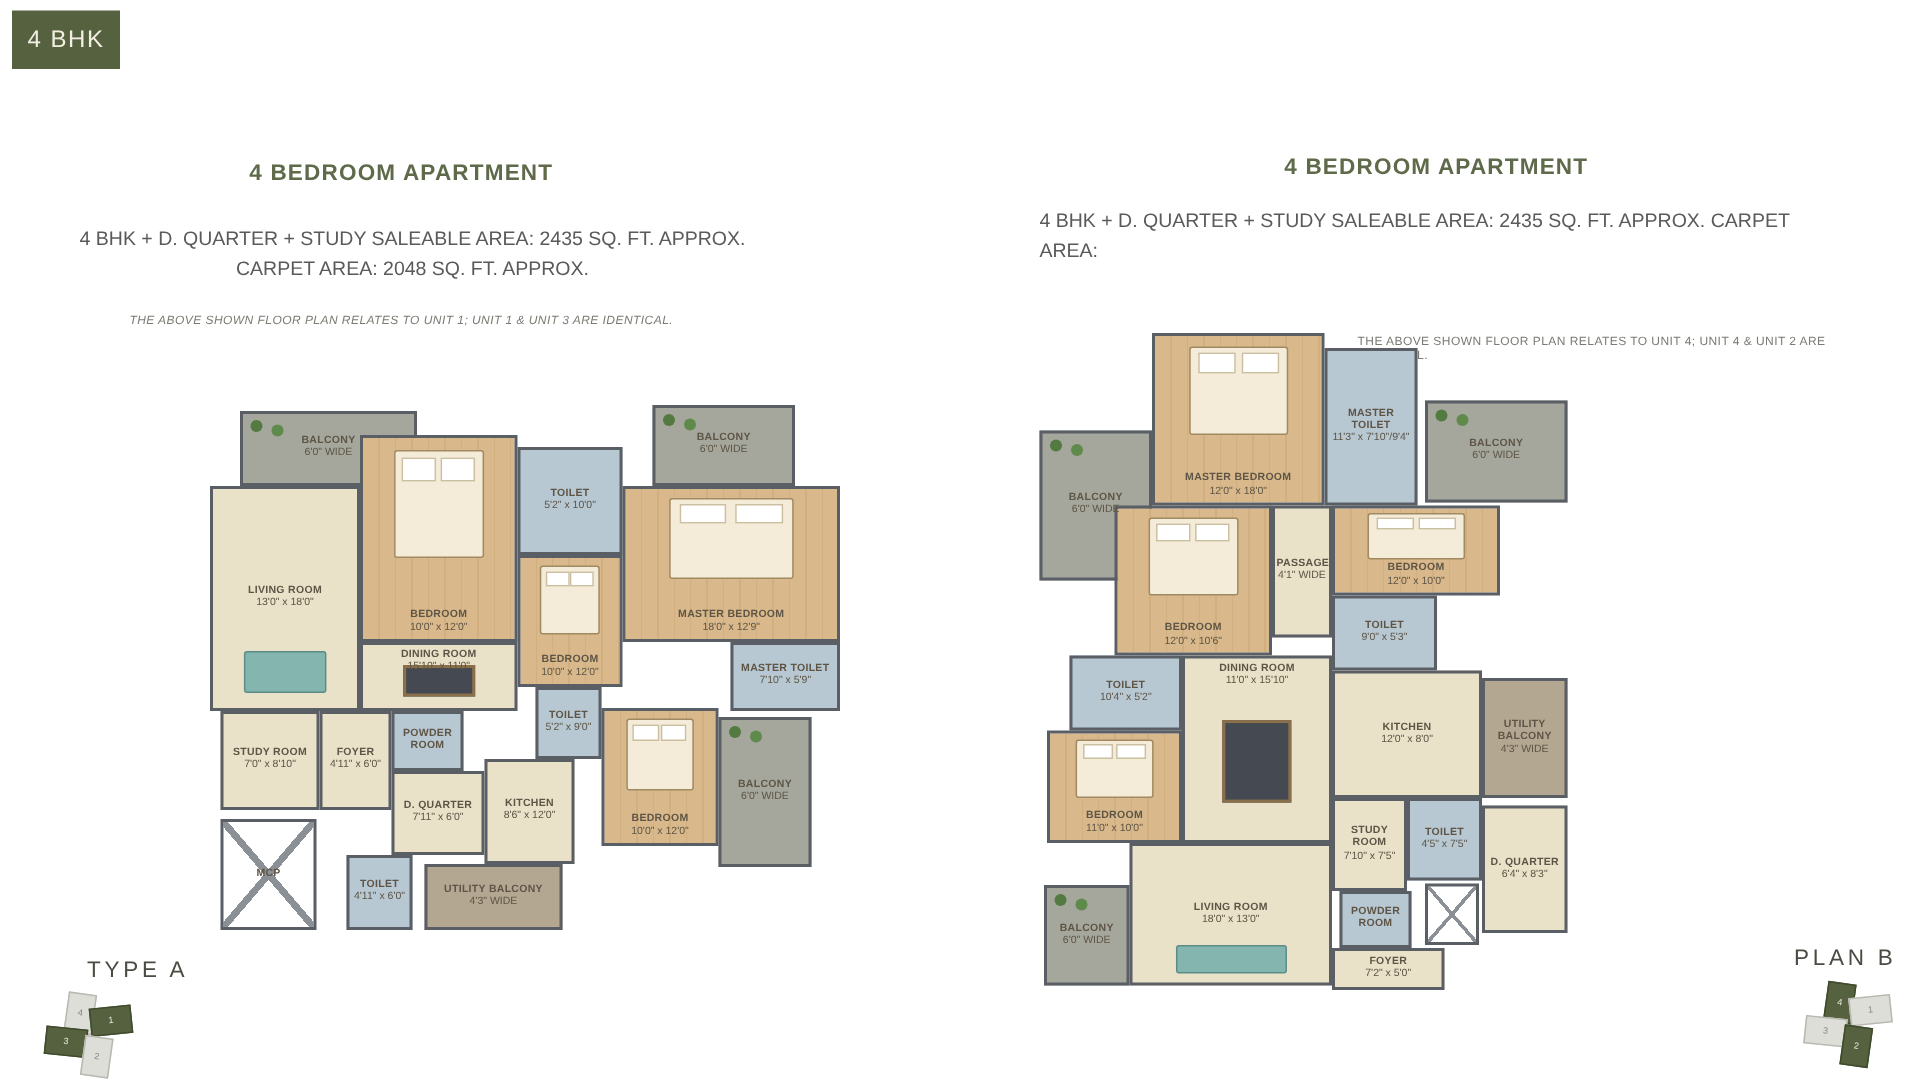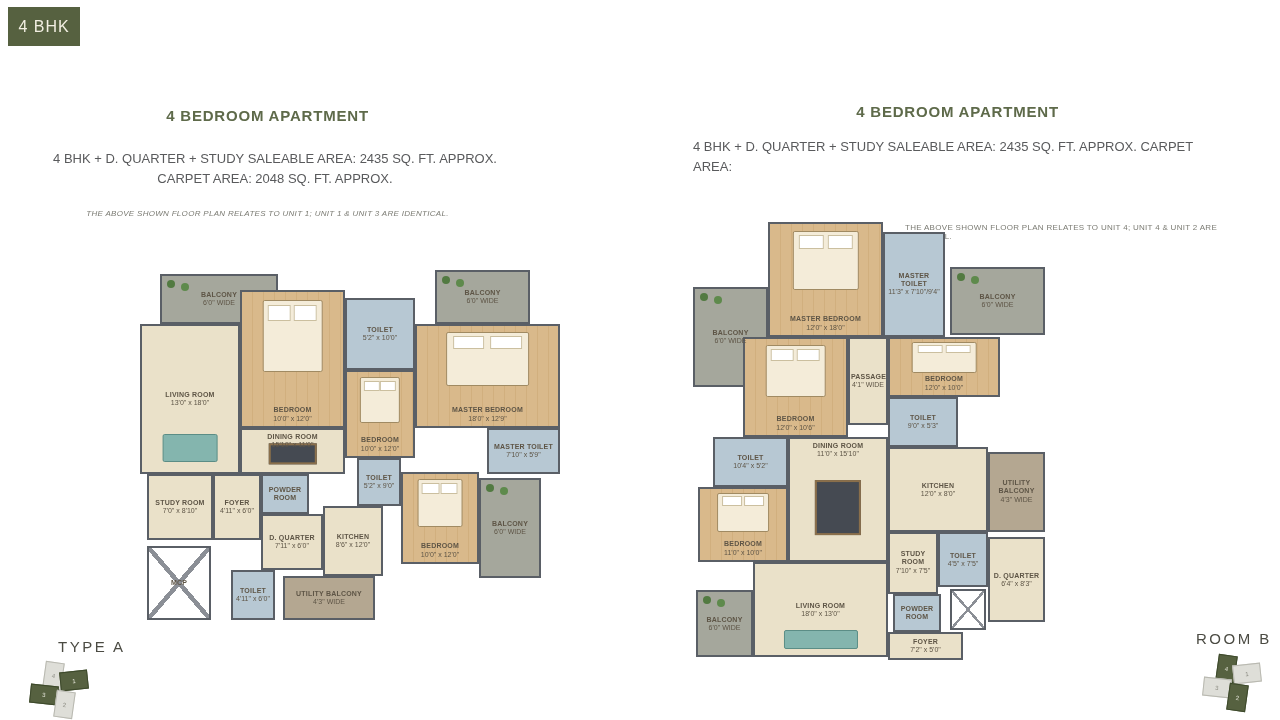--- a/index.html
+++ b/index.html
@@ -340,21 +340,21 @@
     </div>
 
   <div class="type-label t-a">TYPE A</div>
   <div class="keyplan kp-a">
       <div class="kp-u kp-u0">4</div>
       <div class="kp-u kp-u1 hl">1</div>
       <div class="kp-u kp-u2 hl">3</div>
       <div class="kp-u kp-u3">2</div>
     </div>
 
-  <div class="type-label t-b">ROOM B</div>
+  <div class="type-label t-b">PLAN B</div>
   <div class="keyplan kp-b">
       <div class="kp-u kp-u0 hl">4</div>
       <div class="kp-u kp-u1">1</div>
       <div class="kp-u kp-u2">3</div>
       <div class="kp-u kp-u3 hl">2</div>
     </div>
 
 </div>
 
 </body></html>

